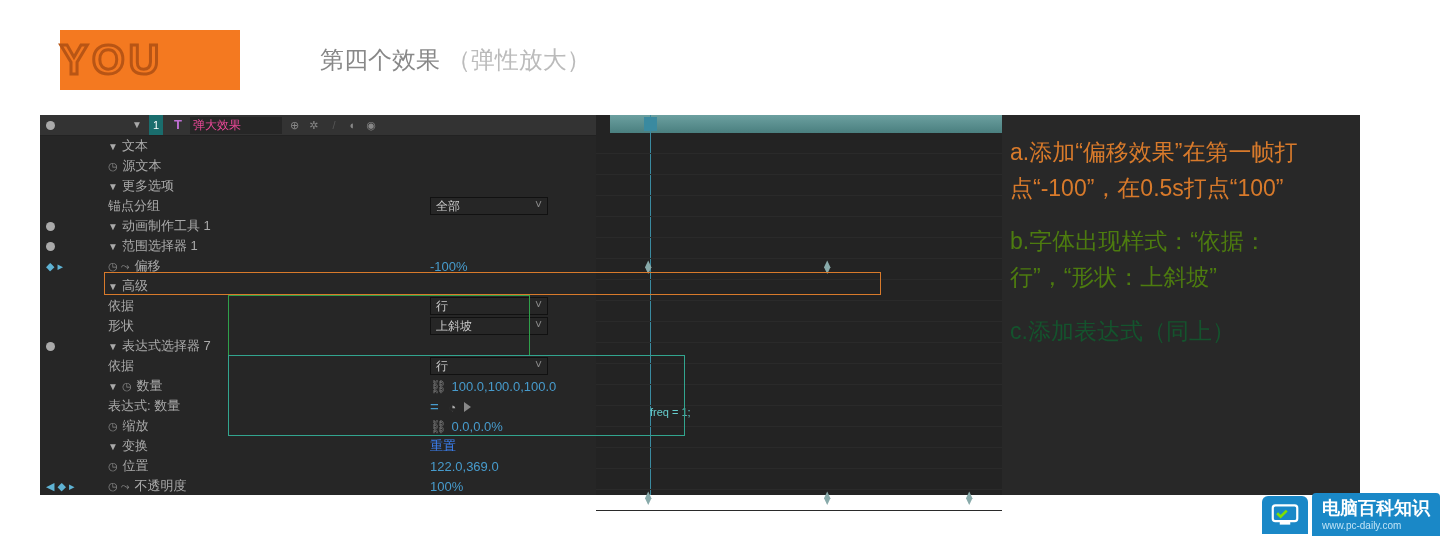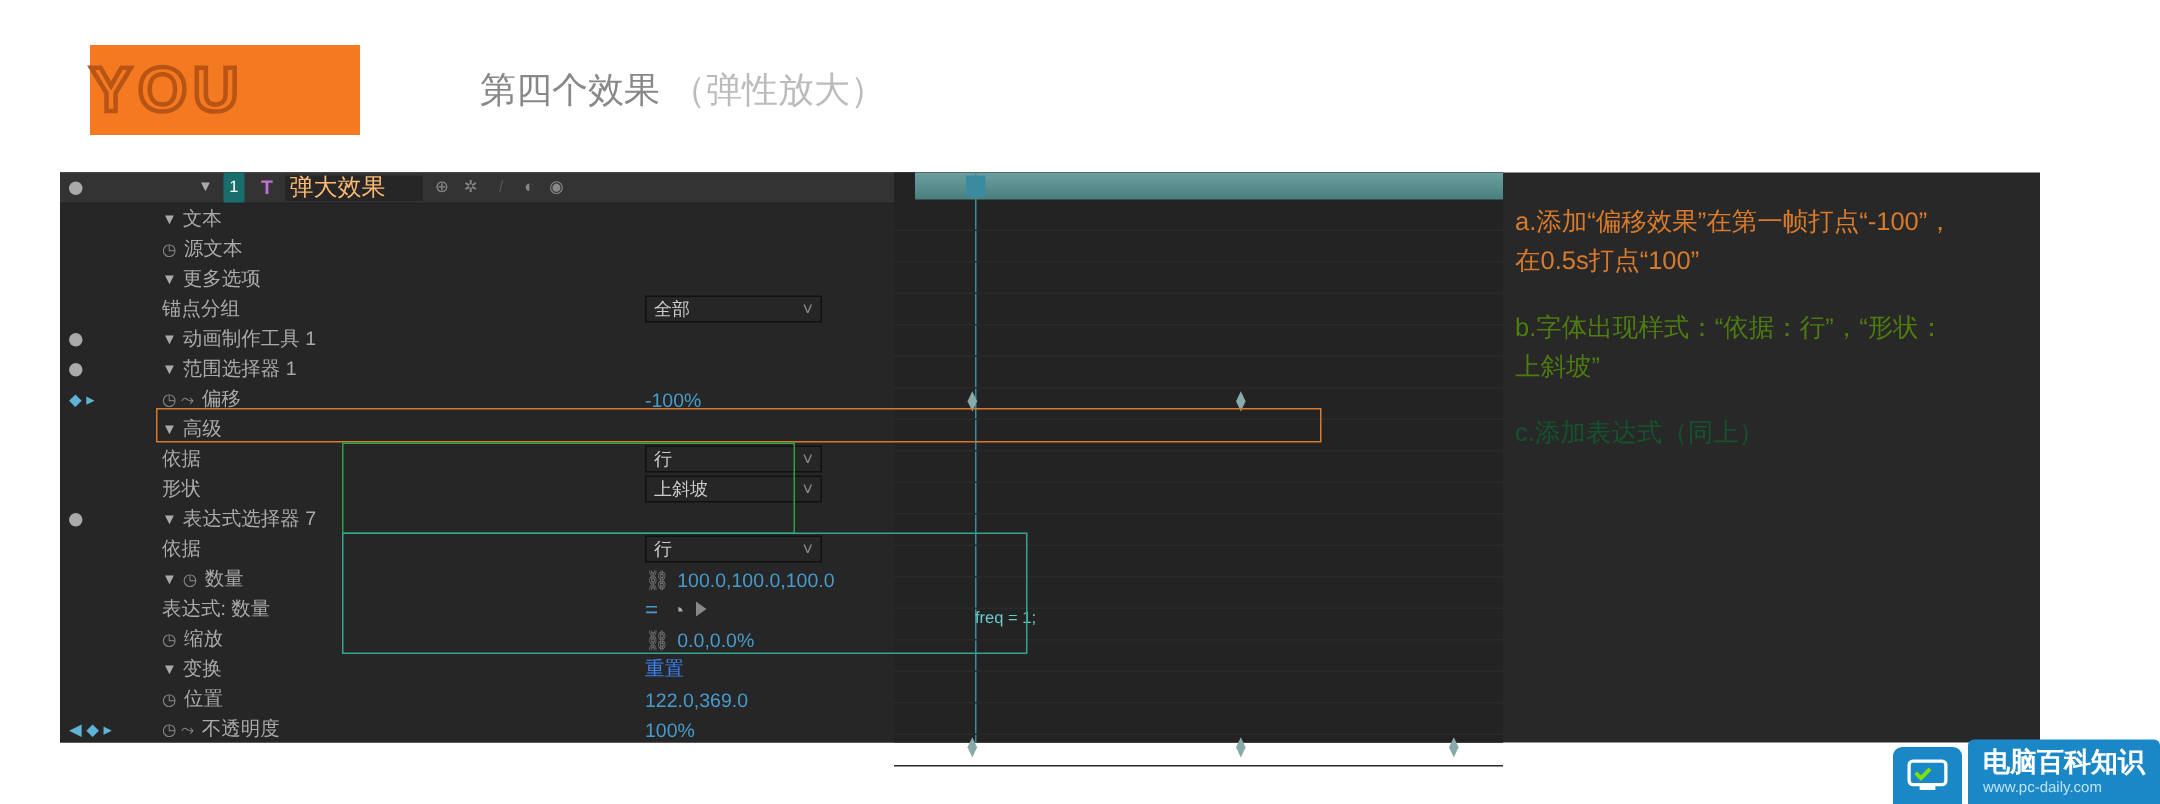--- a/index.html
+++ b/index.html
@@ -7,34 +7,34 @@
 .logo{width:180px;height:60px;background:#f47920;display:flex;align-items:center;justify-content:flex-start}
 .logo span{font-family:Arial Black,sans-serif;font-weight:900;font-size:42px;letter-spacing:4px;-webkit-text-stroke:3px #b85515;color:transparent}
 .title{margin-left:80px;font-size:24px;color:#888;font-weight:500}
 .title .sub{color:#bbb}
 .panel-area{position:relative;margin:0 0 0 40px;width:1320px;height:380px;background:#282828}
 .ae{position:relative;width:962px;height:380px;background:#262626;color:#aaa;font-size:13px}
 .layer-row{height:20px;line-height:20px;background:#2e2e2e;border-bottom:1px solid #222;display:flex;align-items:center}
 .layer-hdr{background:#333}
 .layer-hdr .num{background:#1a6d6d;color:#fff;padding:0 4px;margin:0 3px;font-size:11px}
 .layer-hdr .t{color:#c06fd4;margin:0 8px;font-weight:bold}
-.layer-hdr input{background:#262626;border:none;color:#fdba74;font-size:16px;width:86px;height:15px;padding:1px 3px}
+.layer-hdr input{background:#262626;border:none;color:#ec4899;font-size:12px;width:86px;height:15px;padding:1px 3px}
 .row{height:20px;display:flex;align-items:center;border-bottom:0;color:#aaa}
 .row .left{flex:0 0 320px;display:flex;align-items:center;padding-left:0}
 .row .right{flex:1;min-width:120px;padding-left:2px}
 .tw{color:#aaa;font-size:10px;margin-right:4px}
 .indent1{padding-left:150px}
 .indent2{padding-left:165px}
 .indent3{padding-left:184px}
 .indent4{padding-left:200px}
 .indent5{padding-left:218px}
 .indent5b{padding-left:246px}
 .label{color:#aaa}
 .val{color:#479bcc}
-.dd{background:#262626;border:1px solid #111;color:#ccc;width:106px;height:16px;font-size:12px;display:inline-flex;align-items:center;padding:0 5px;justify-content:space-between}
+.dd{background:#262626;border:1px solid #111;color:#ccc;width:106px;height:16px;font-size:12px;display:inline-flex;padding:0 5px;justify-content:space-between}
 .dd::after{content:"˅";color:#888}
 .stop{color:#888;margin-right:5px;font-size:11px}
 .sep{margin:0 4px;color:#555}
 .eye{width:10px;height:10px;border-radius:50%;background:#aaa;display:inline-block}
 
 .timeline{position:absolute;top:0;left:556px;width:406px;height:380px;background:#232323}
 .timeline .frame{position:absolute;top:0;left:0;right:0;height:18px}
 .timeline .water{position:absolute;top:0;left:14px;right:0;height:18px;background:linear-gradient(#6ca0a0,#4a7f7f)}
 .timeline .play{position:absolute;top:0;bottom:0;left:54px;width:1px;background:#3a8aa0}
 .timeline .playhead{position:absolute;top:2px;left:48px;width:13px;height:14px;background:#3a8aa0}
@@ -42,33 +42,33 @@
 .timeline .trow{height:20px;border-bottom:1px solid #2a2a2a}
 .kf{position:absolute;width:11px;height:12px;color:#888;font-size:13px}
 .kf::before{content:"⧫";color:#8aa;font-size:13px}
 .kftxt{position:absolute;color:#6cc;font-size:11px}
 
 .hb{position:absolute;border:1px solid;background:transparent;pointer-events:none}
 .orange{border-color:#d87a2b}
 .green{border-color:#2fa04a}
 .teal{border-color:#32a58f}
 
-.notes{position:absolute;top:135px;left:1010px;width:300px;font-size:17px;line-height:1.55}
+.notes{position:absolute;top:135px;left:1010px;width:300px;font-size:23px;line-height:1.55}
 .na{color:#d87a2b;margin-bottom:18px}
 .nb{color:#4d7c0f;margin-bottom:18px}
 .nc{color:#14532d}
 
 .hdr-icons{display:flex;align-items:center;margin-left:8px;color:#888;gap:10px}
 .hdr-icons span{font-size:11px}
 .addplay{color:#ccc;font-size:11px}
 .col0{flex:0 0 62px;display:flex;align-items:center;gap:4px;padding-left:6px}
 .diamond{color:#5fb3d4;font-size:11px}
 .col0 .eye{width:9px;height:9px}
 
-.wm{position:absolute;right:0;bottom:0;display:flex;align-items:flex-end}
+.wm{position:absolute;right:0;bottom:0;display:flex;align-items:center}
 .wm-ico{width:46px;height:38px;background:#1a88c7;border-radius:6px 6px 0 0;display:flex;align-items:center;justify-content:center;margin-right:4px}
 .wm-ico svg{width:28px;height:24px}
 .wm-txt{background:#1a88c7;padding:3px 10px 5px;border-radius:4px 4px 0 0}
 .wm-txt .l1{color:#fff;font-size:18px;font-weight:bold}
 .wm-txt .l2{color:#bfe3f6;font-size:10px}
 .arrow-play{width:0;height:0;border-top:5px solid transparent;border-bottom:5px solid transparent;border-left:7px solid #888;display:inline-block}
 </style>
 </head>
 <body>
 

